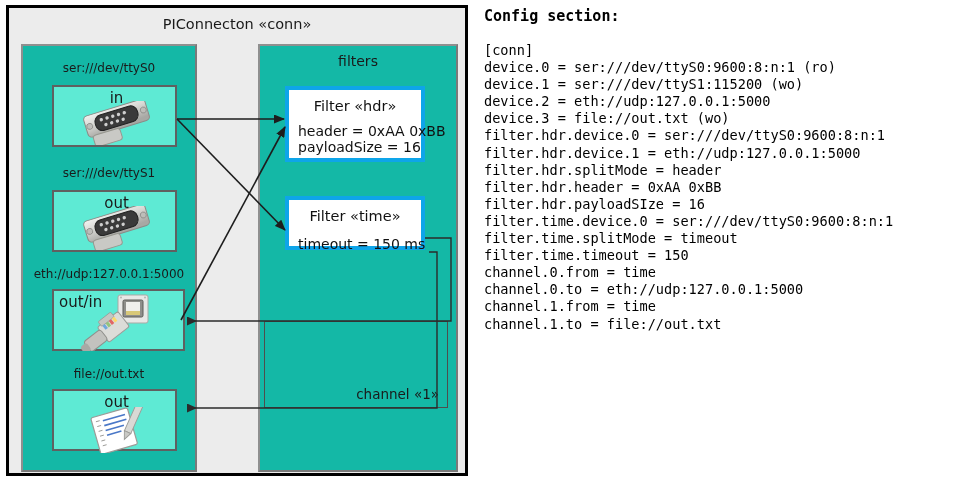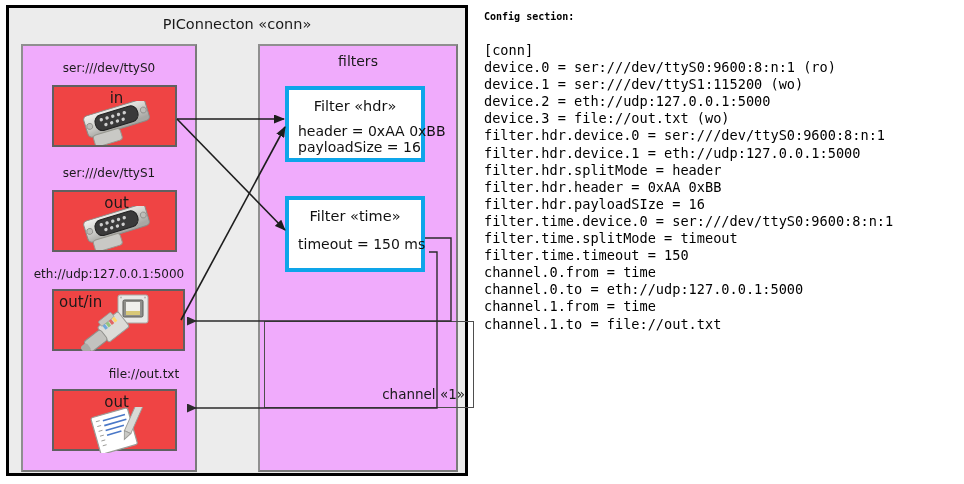--- a/index.html
+++ b/index.html
@@ -35,21 +35,21 @@
     width: 100%;
     text-align: center;
     font-size: 14.5px;
     line-height: 17px;
     color: #1a1a1a;
   }
 
   
   .group-box {
     position: absolute;
-    background: #f0abfc;
+    background: #14b8a6;
     border: 2px solid #8f8f8f;
     border-right-color: #7a7a7a;
     border-bottom-color: #7a7a7a;
     box-sizing: border-box;
   }
   #devices-group { left: 12px; top: 36px; width: 176px; height: 428px; }
   #filters-group { left: 249px; top: 36px; width: 200px; height: 428px; }
 
   .group-title {
     position: absolute;
@@ -68,21 +68,21 @@
     text-align: center;
     font-size: 12px;
     line-height: 16px;
     color: #1a1a1a;
     white-space: nowrap;
   }
 
   
   .card {
     position: absolute;
-    background: #ef4444;
+    background: #5eead4;
     border: 2px solid #606060;
     box-sizing: border-box;
   }
   .card-label {
     position: absolute;
     font-size: 15px;
     line-height: 18px;
     color: #1a1a1a;
     z-index: 3;
   }
@@ -151,21 +151,21 @@
     top: 0;
     width: 482px;
     height: 484px;
   }
   #config-heading {
     position: absolute;
     left: 2px;
     top: 8px;
     font-family: "DejaVu Sans Mono", "Liberation Mono", monospace;
     font-weight: bold;
-    font-size: 10px;
+    font-size: 15px;
     line-height: 17px;
     color: #000000;
   }
   #config-lines {
     position: absolute;
     left: 2px;
     top: 42px;
     font-family: "DejaVu Sans Mono", "Liberation Mono", monospace;
     font-size: 13.6px;
     line-height: 17.1px;
@@ -266,21 +266,21 @@
           <rect x="35" y="12" width="3" height="5" fill="#93c47d"></rect>
           <rect x="39" y="12" width="3" height="5" fill="#e06666"></rect>
           <rect x="43" y="12" width="3" height="5" fill="#ffd966"></rect>
           <rect x="6" y="13" width="21" height="13" rx="3" fill="#c2c2be" stroke="#8f8f8b" stroke-width="1"></rect>
           <rect x="0" y="15" width="8" height="9" rx="3" fill="#a9a9a5"></rect>
         </g>
       </svg>
     </div>
   </div>
 
-  <div class="device-caption" style="left:12px; top:358px; width:176px;padding-left:35px;">file://out.txt</div>
+  <div class="device-caption" style="left:12px; top:358px; width:176px;">file://out.txt</div>
   <div class="card" style="left:43px; top:381px; width:125px; height:62px;">
     <div class="card-label" style="left:0; top:2px; width:125px; text-align:center;">out</div>
     <div class="icon-wrap" style="left:33px; top:16px;">
       <svg width="62" height="46" viewBox="0 0 62 46">
         <g transform="rotate(-16 31 23)">
           <rect x="8" y="4" width="38" height="38" rx="2" fill="#ffffff" stroke="#9b9b97" stroke-width="1.2"></rect>
           <g stroke="#9b9b97" stroke-width="0.9">
             <line x1="12" y1="9" x2="16" y2="9"></line>
             <line x1="12" y1="14" x2="16" y2="14"></line>
             <line x1="12" y1="19" x2="16" y2="19"></line>
@@ -306,26 +306,26 @@
   <div id="filters-group" class="group-box">
     <div class="group-title">filters</div>
   </div>
 
   <div class="filter-box" style="left:276px; top:78px; width:140px; height:76px;">
     <div class="filter-title">Filter «hdr»</div>
     <div class="filter-prop" style="top:33px;">header = 0xAA 0xBB</div>
     <div class="filter-prop" style="top:49px;">payloadSize = 16</div>
   </div>
 
-  <div class="filter-box" style="left:276px; top:188px; width:140px; height:76px;">
+  <div class="filter-box" style="left:276px; top:188px; width:140px; height:54px;">
     <div class="filter-title">Filter «time»</div>
     <div class="filter-prop" style="top:36px;">timeout = 150 ms</div>
   </div>
 
-  <div class="channel-box" style="left:255px; top:313px; width:210px; height:87px;">
+  <div class="channel-box" style="left:255px; top:313px; width:184px; height:87px;">
     <div class="channel-label">channel «1»</div>
   </div>
 
   <svg id="channel-layer">
     <defs>
       <marker id="arrowLeft" markerWidth="11" markerHeight="9" refX="10" refY="4.5" orient="auto" markerUnits="userSpaceOnUse">
         <path d="M10,0 L10,9 L0,4.5 z" fill="#2b2b2b"></path>
       </marker>
       <marker id="arrowHead" markerWidth="11" markerHeight="9" refX="10" refY="4.5" orient="auto" markerUnits="userSpaceOnUse">
         <path d="M0,0 L11,4.5 L0,9 z" fill="#1d1d1d"></path>

